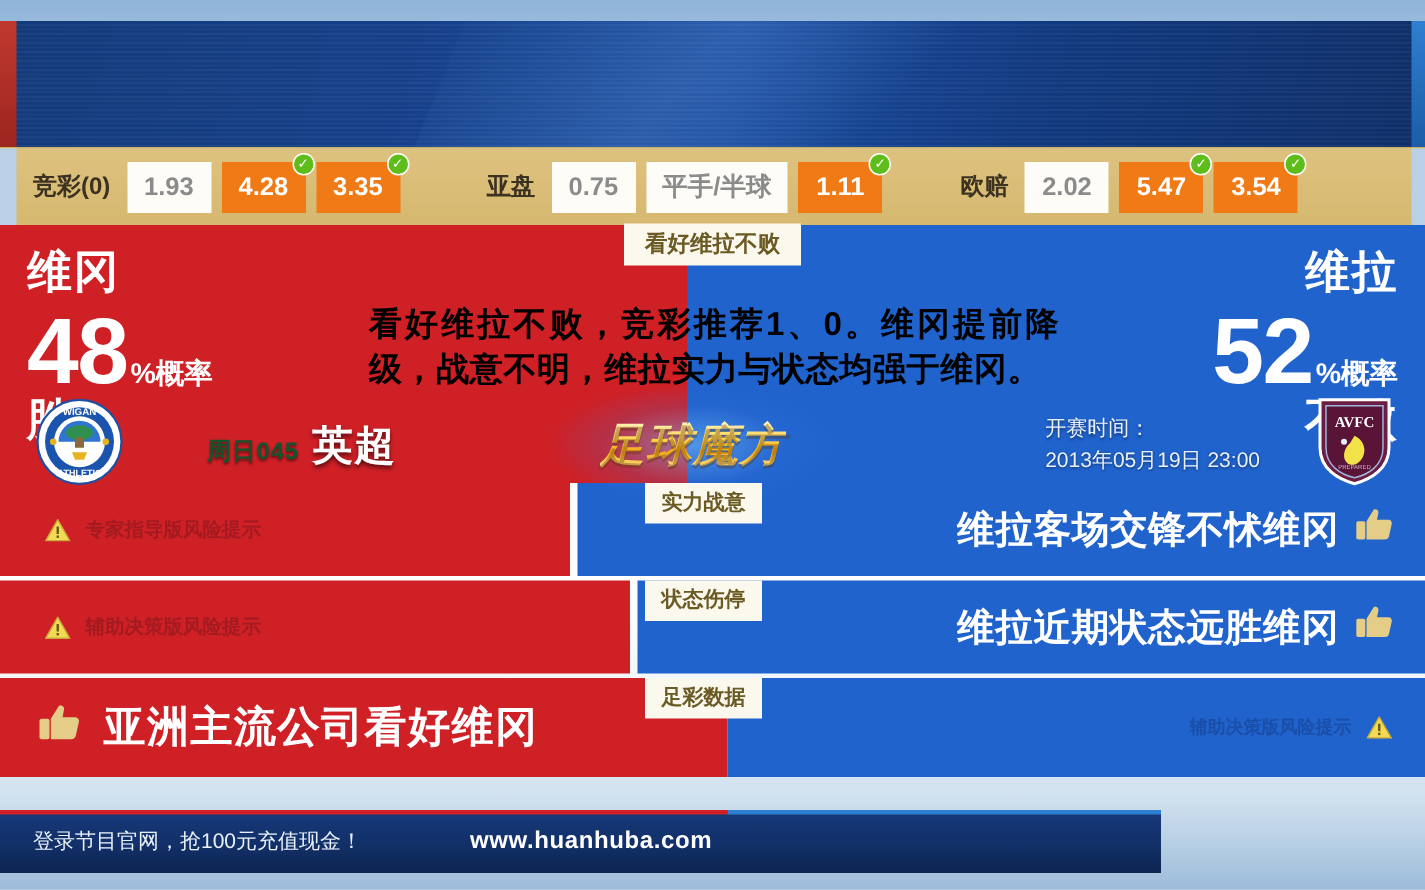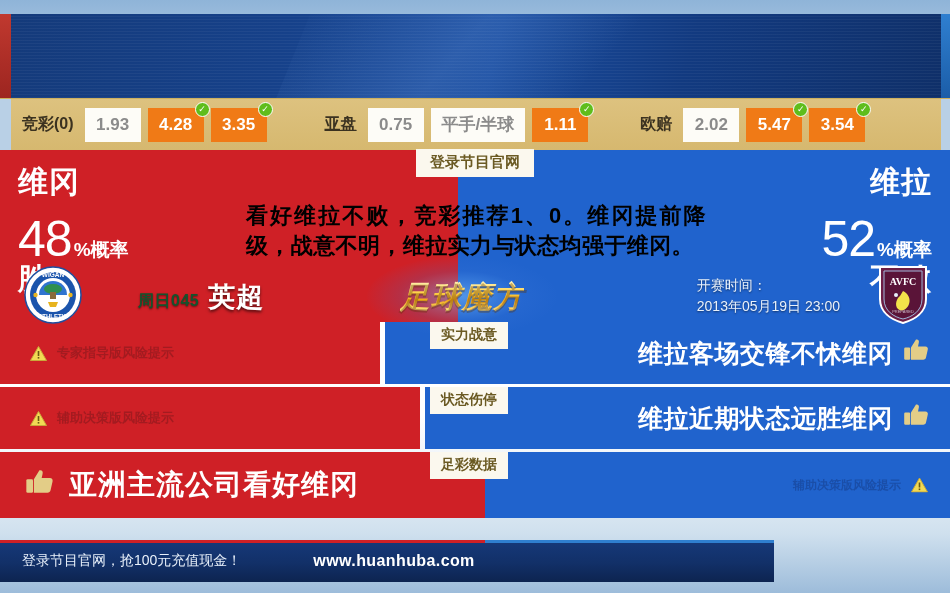--- a/index.html
+++ b/index.html
@@ -126,21 +126,21 @@
   .hero { position:absolute; left:0; top:150px; width:950px; height:172px; }
   .hero .half-red  { position:absolute; left:0;   top:0; width:458px; height:172px; background:#cf2026; }
   .hero .half-blue { position:absolute; left:458px;top:0; width:492px; height:172px; background:#2063cd; }
 
   .hero-side { position:absolute; top:0; height:172px; padding-top:16px; color:#fff; z-index:2; }
   .hero-left  { left:18px;  text-align:left; }
   .hero-right { right:18px; text-align:right; }
   .hs-team { font-size:30px; font-weight:bold; line-height:1.08; letter-spacing:1px; }
   .hs-mid  { display:flex; align-items:baseline; gap:2px; line-height:1; margin-top:2px;}
   .hero-right .hs-mid{ justify-content:flex-end; }
-  .hs-num  { font-size:50px; font-weight:normal; letter-spacing:-1px; }
+  .hs-num  { font-size:62px; font-weight:bold; letter-spacing:-1px; }
   .hs-unit { font-size:19px; font-weight:bold;margin-top:40px; }
   .hs-res  { font-size:30px; font-weight:bold; line-height:1.1; letter-spacing:1px; margin-top:-2px;}
 
   .hero-badge {
     position:absolute; left:50%; top:-1px; transform:translateX(-50%);
     background:#fbf8ee; color:#6b5a23; font-size:15px; font-weight:bold;
     padding:4px 14px 5px; z-index:5; white-space:nowrap;
   }
   .hero-text {
     position:absolute; left:246px; top:40px; width:460px; z-index:4;
@@ -315,21 +315,21 @@
 
     <div class="hero-side hero-right">
       <div class="hs-team">维拉</div>
       <div class="hs-mid">
         <span class="hs-num">52</span>
         <span class="hs-unit">%概率</span>
       </div>
       <div class="hs-res">不败</div>
     </div>
 
-    <div class="hero-badge">登录节目官网</div>
+    <div class="hero-badge">看好维拉不败</div>
     <div class="hero-text">看好维拉不败，竞彩推荐1、0。维冈提前降级，战意不明，维拉实力与状态均强于维冈。</div>
   </div>
 
   <div class="rows">
 
     <div class="row" style="height:62px;">
       <div class="red" style="width:380px;"></div>
       <div class="blue" style="width:565px;"></div>
       <div class="risk-left">
         <span class="warn-ico">

